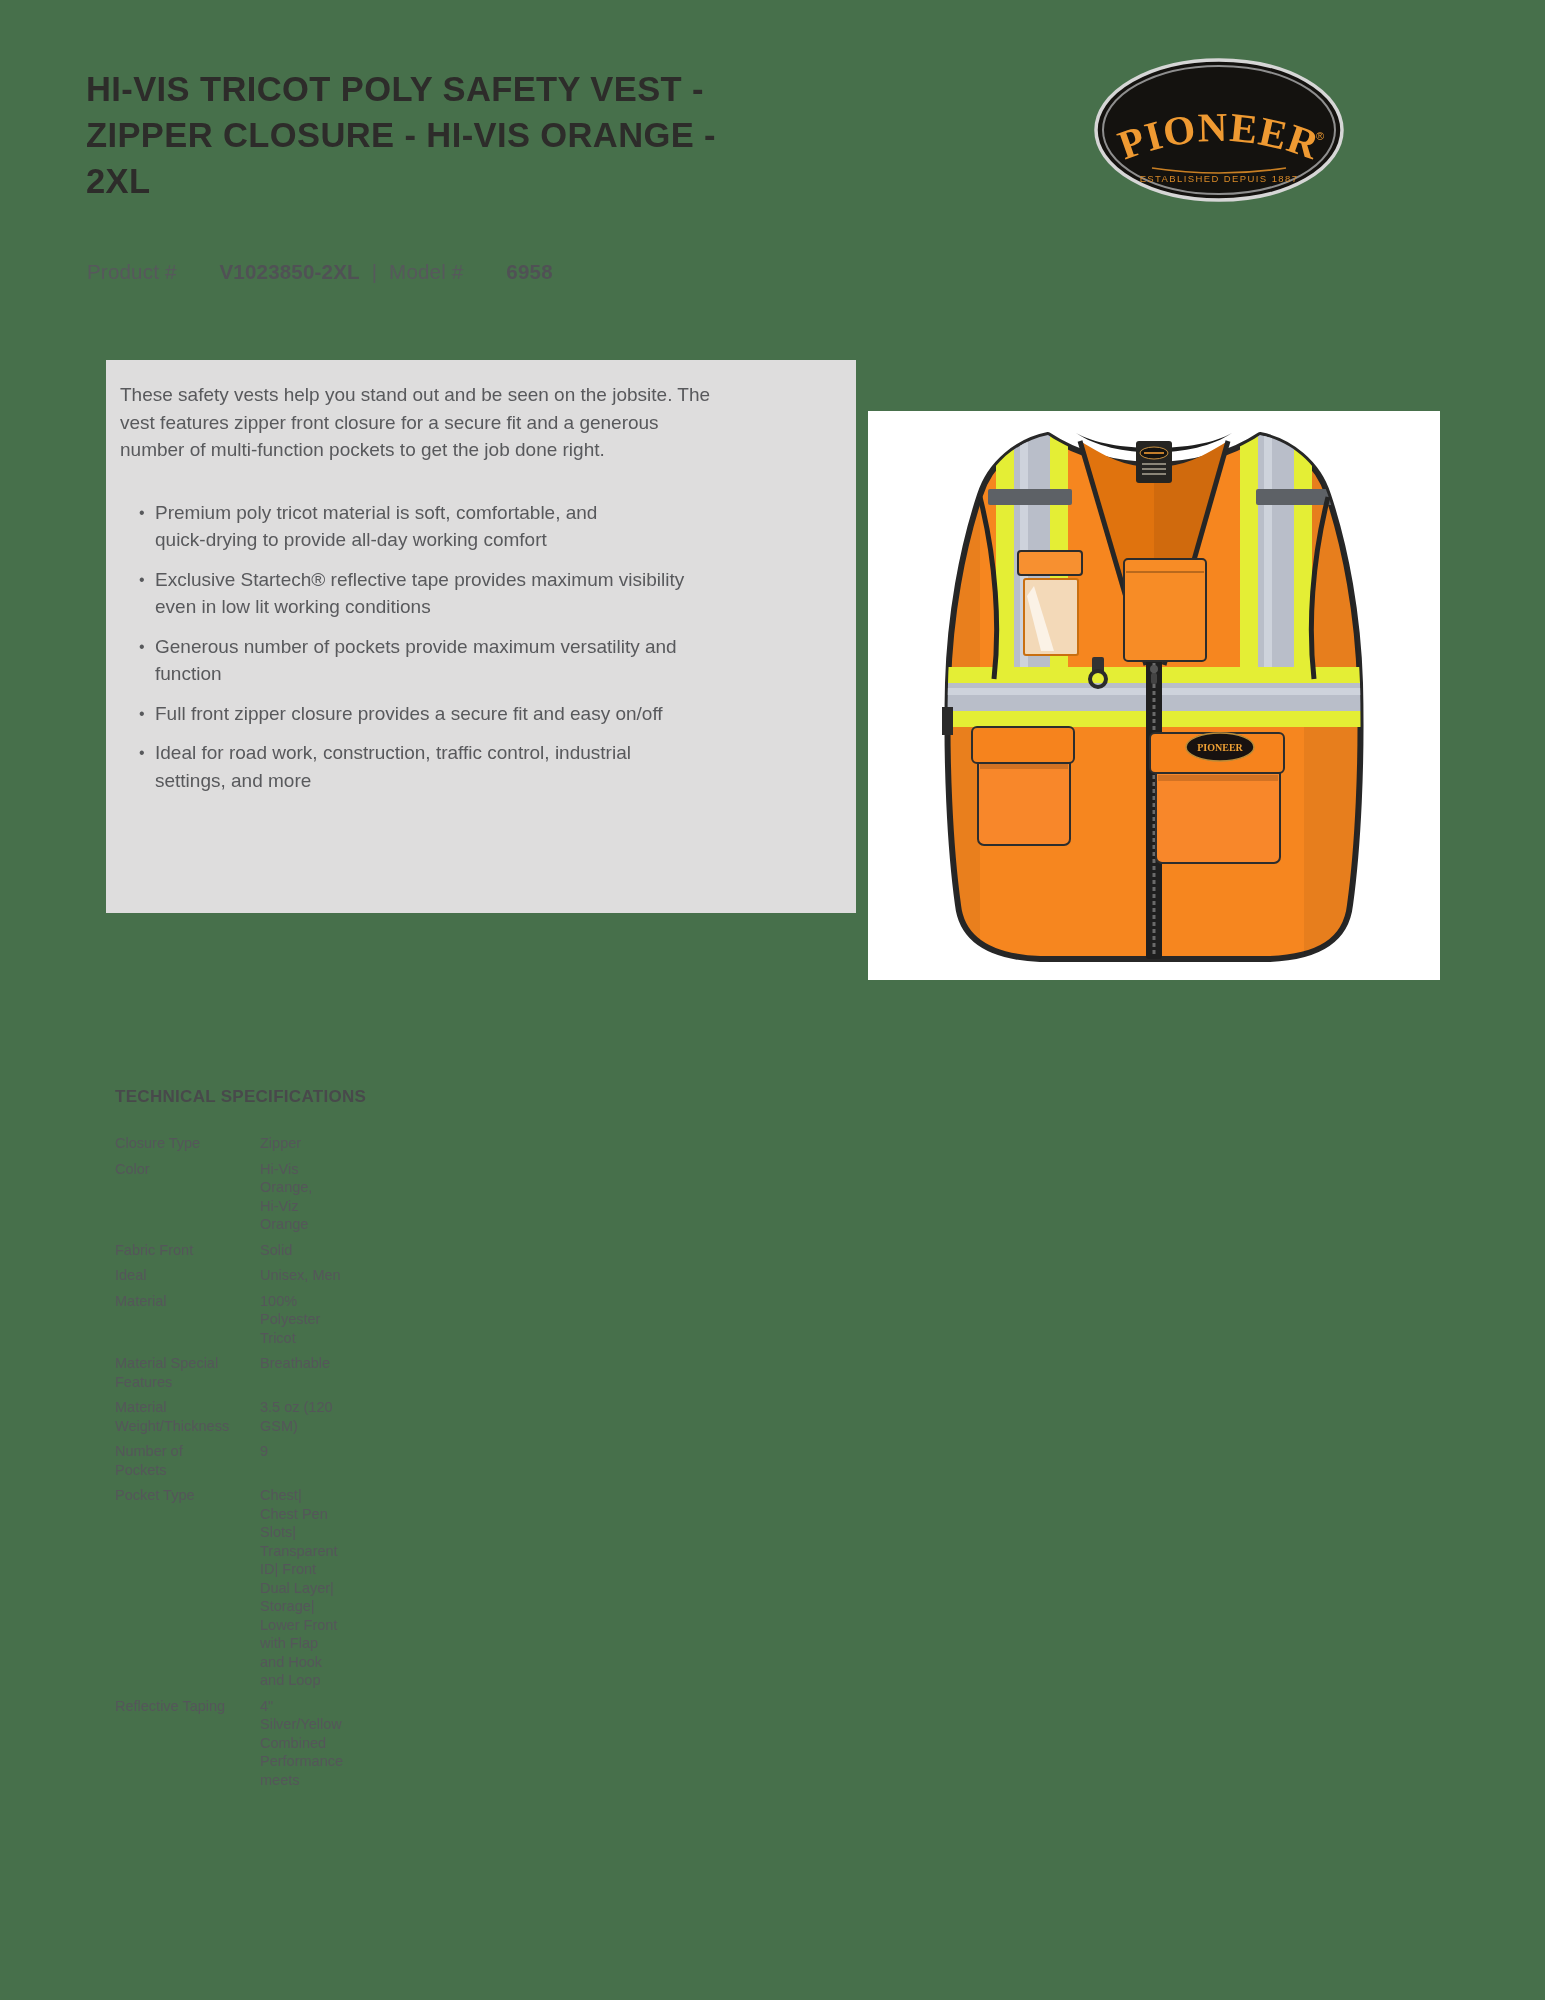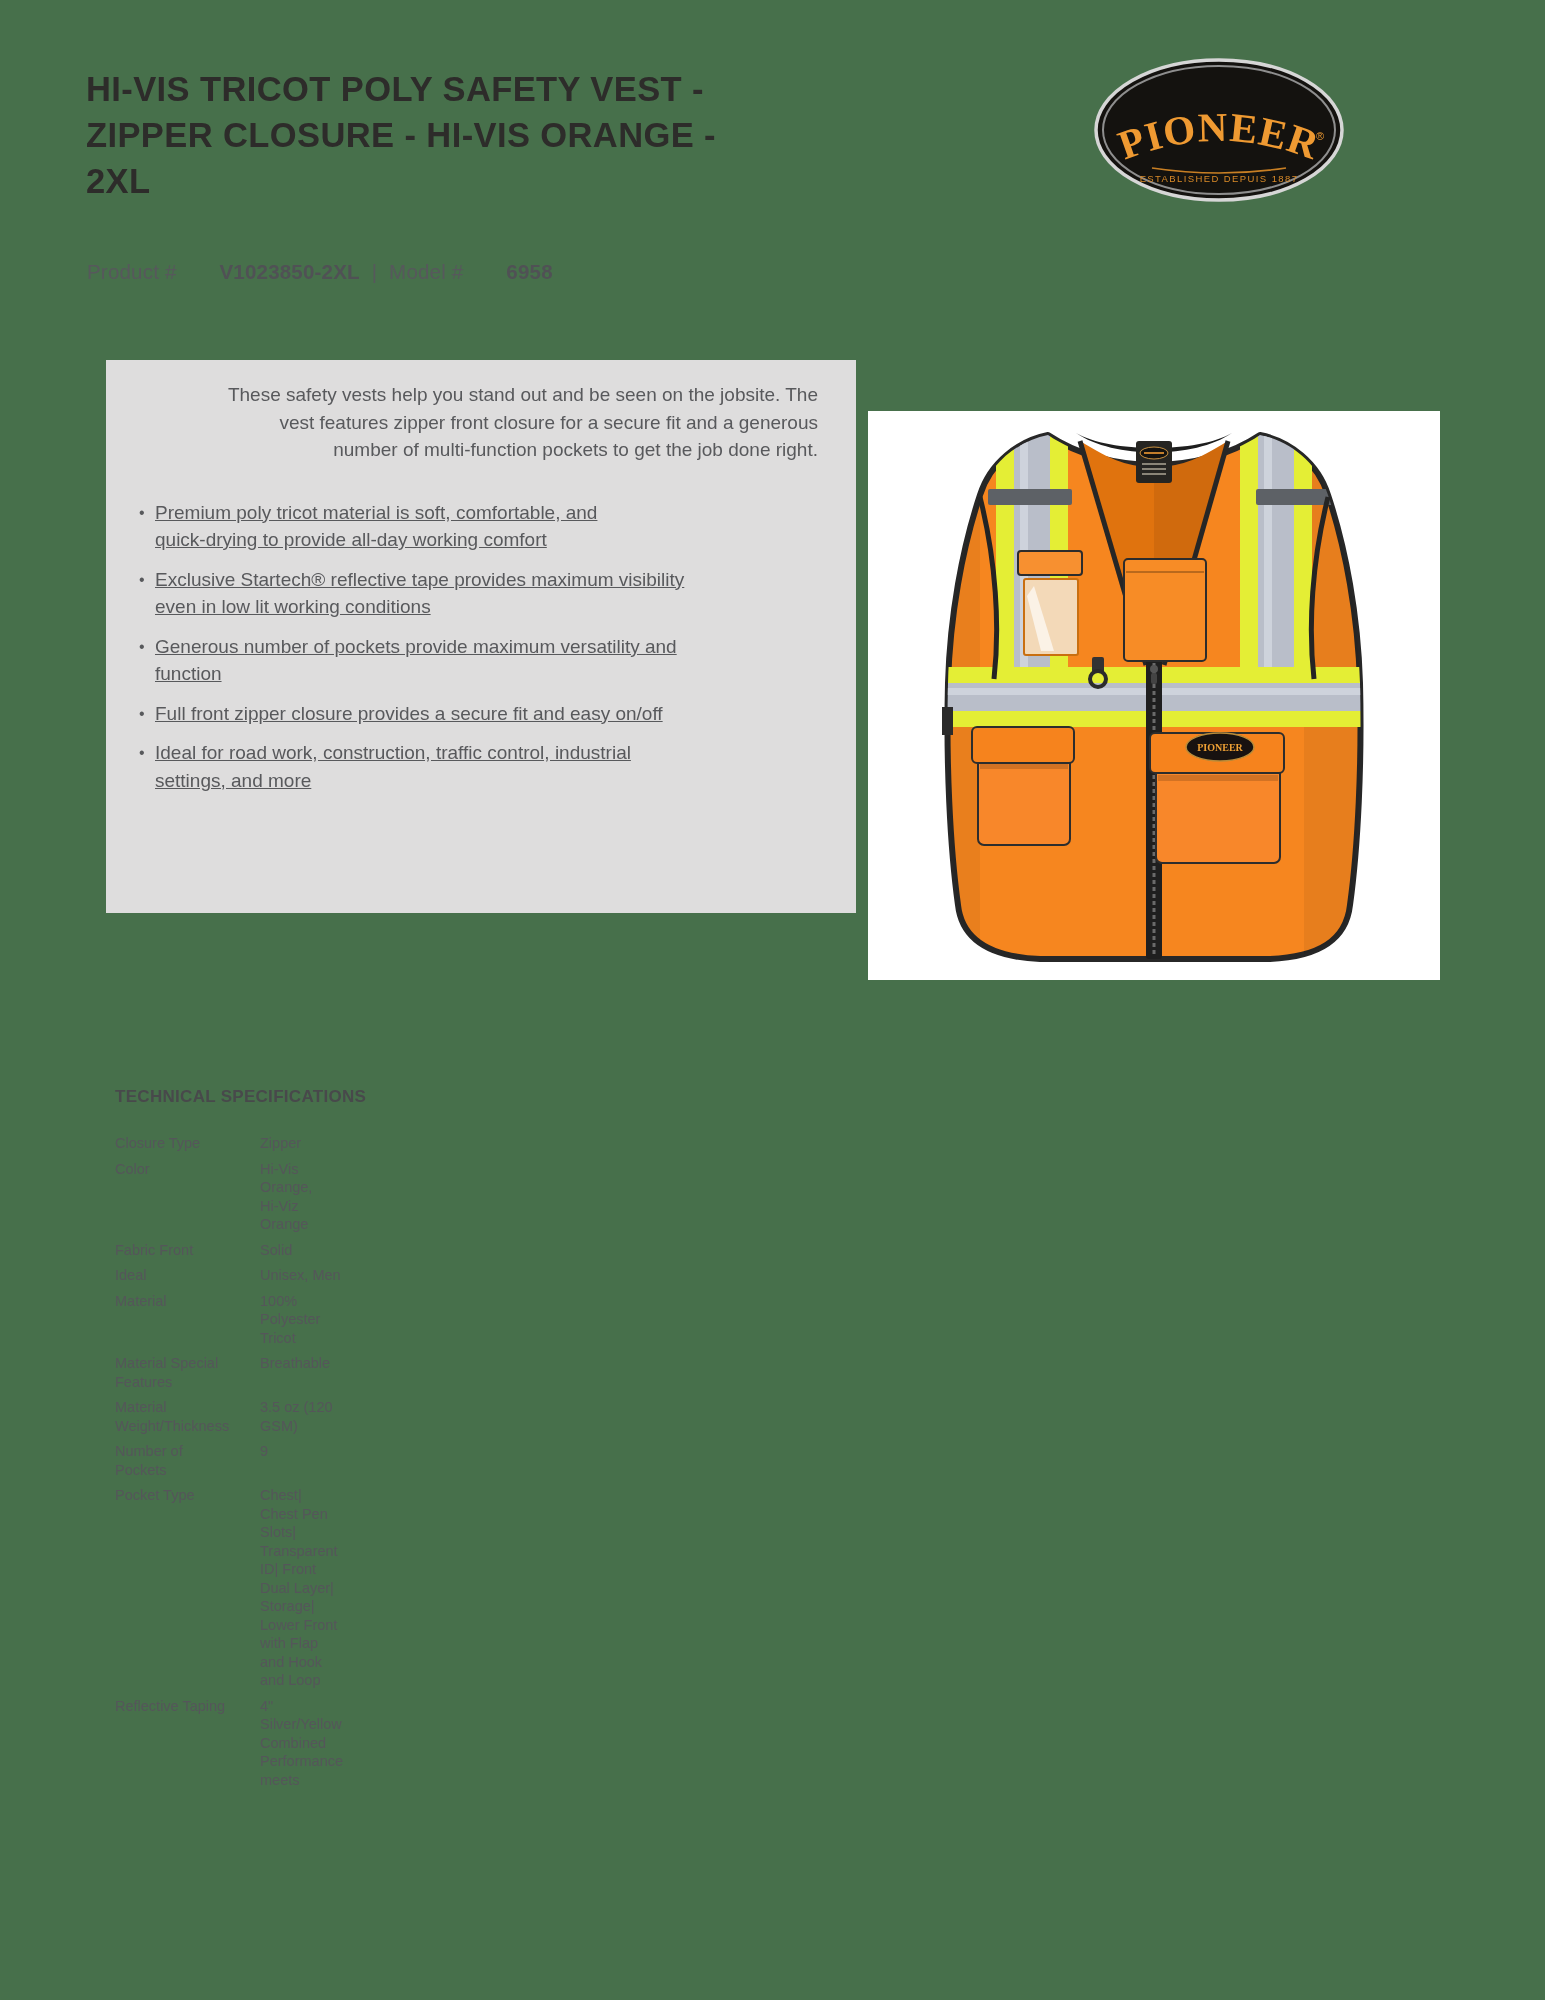--- a/index.html
+++ b/index.html
@@ -21,25 +21,25 @@
   }
   .product-line b { font-weight:bold; color:#505155;margin-left:37px; }
   .product-line .sep { margin:0 6px; }
   .logo-wrap { position:absolute; left:1092px; top:56px; width:254px; height:148px; }
   
   .desc-box {
     position:absolute; left:106px; top:360px; width:750px; height:553px;
     background:#dedddd; padding:21px 38px 0 14px;
     color:#58595c;
   }
-  .desc-box p { font-size:19px; line-height:27.5px; white-space:pre-line;text-align:right; }
+  .desc-box p { font-size:19px; line-height:27.5px; white-space:pre-line; }
   .desc-box ul { list-style:none; margin-top:35px; }
   .desc-box li {
     position:relative; padding-left:35px; margin-bottom:12px;
-    font-size:19px; line-height:27.5px;text-decoration:underline;
+    font-size:19px; line-height:27.5px;
   }
   .desc-box li::before {
     content:"\2022"; position:absolute; left:19px; top:0;
     font-size:16px; color:#58595c;
   }
   .desc-box li span { white-space:pre-line; }
   
   .image-frame {
     position:absolute; left:868px; top:411px; width:572px; height:569px;
     background:#ffffff;

